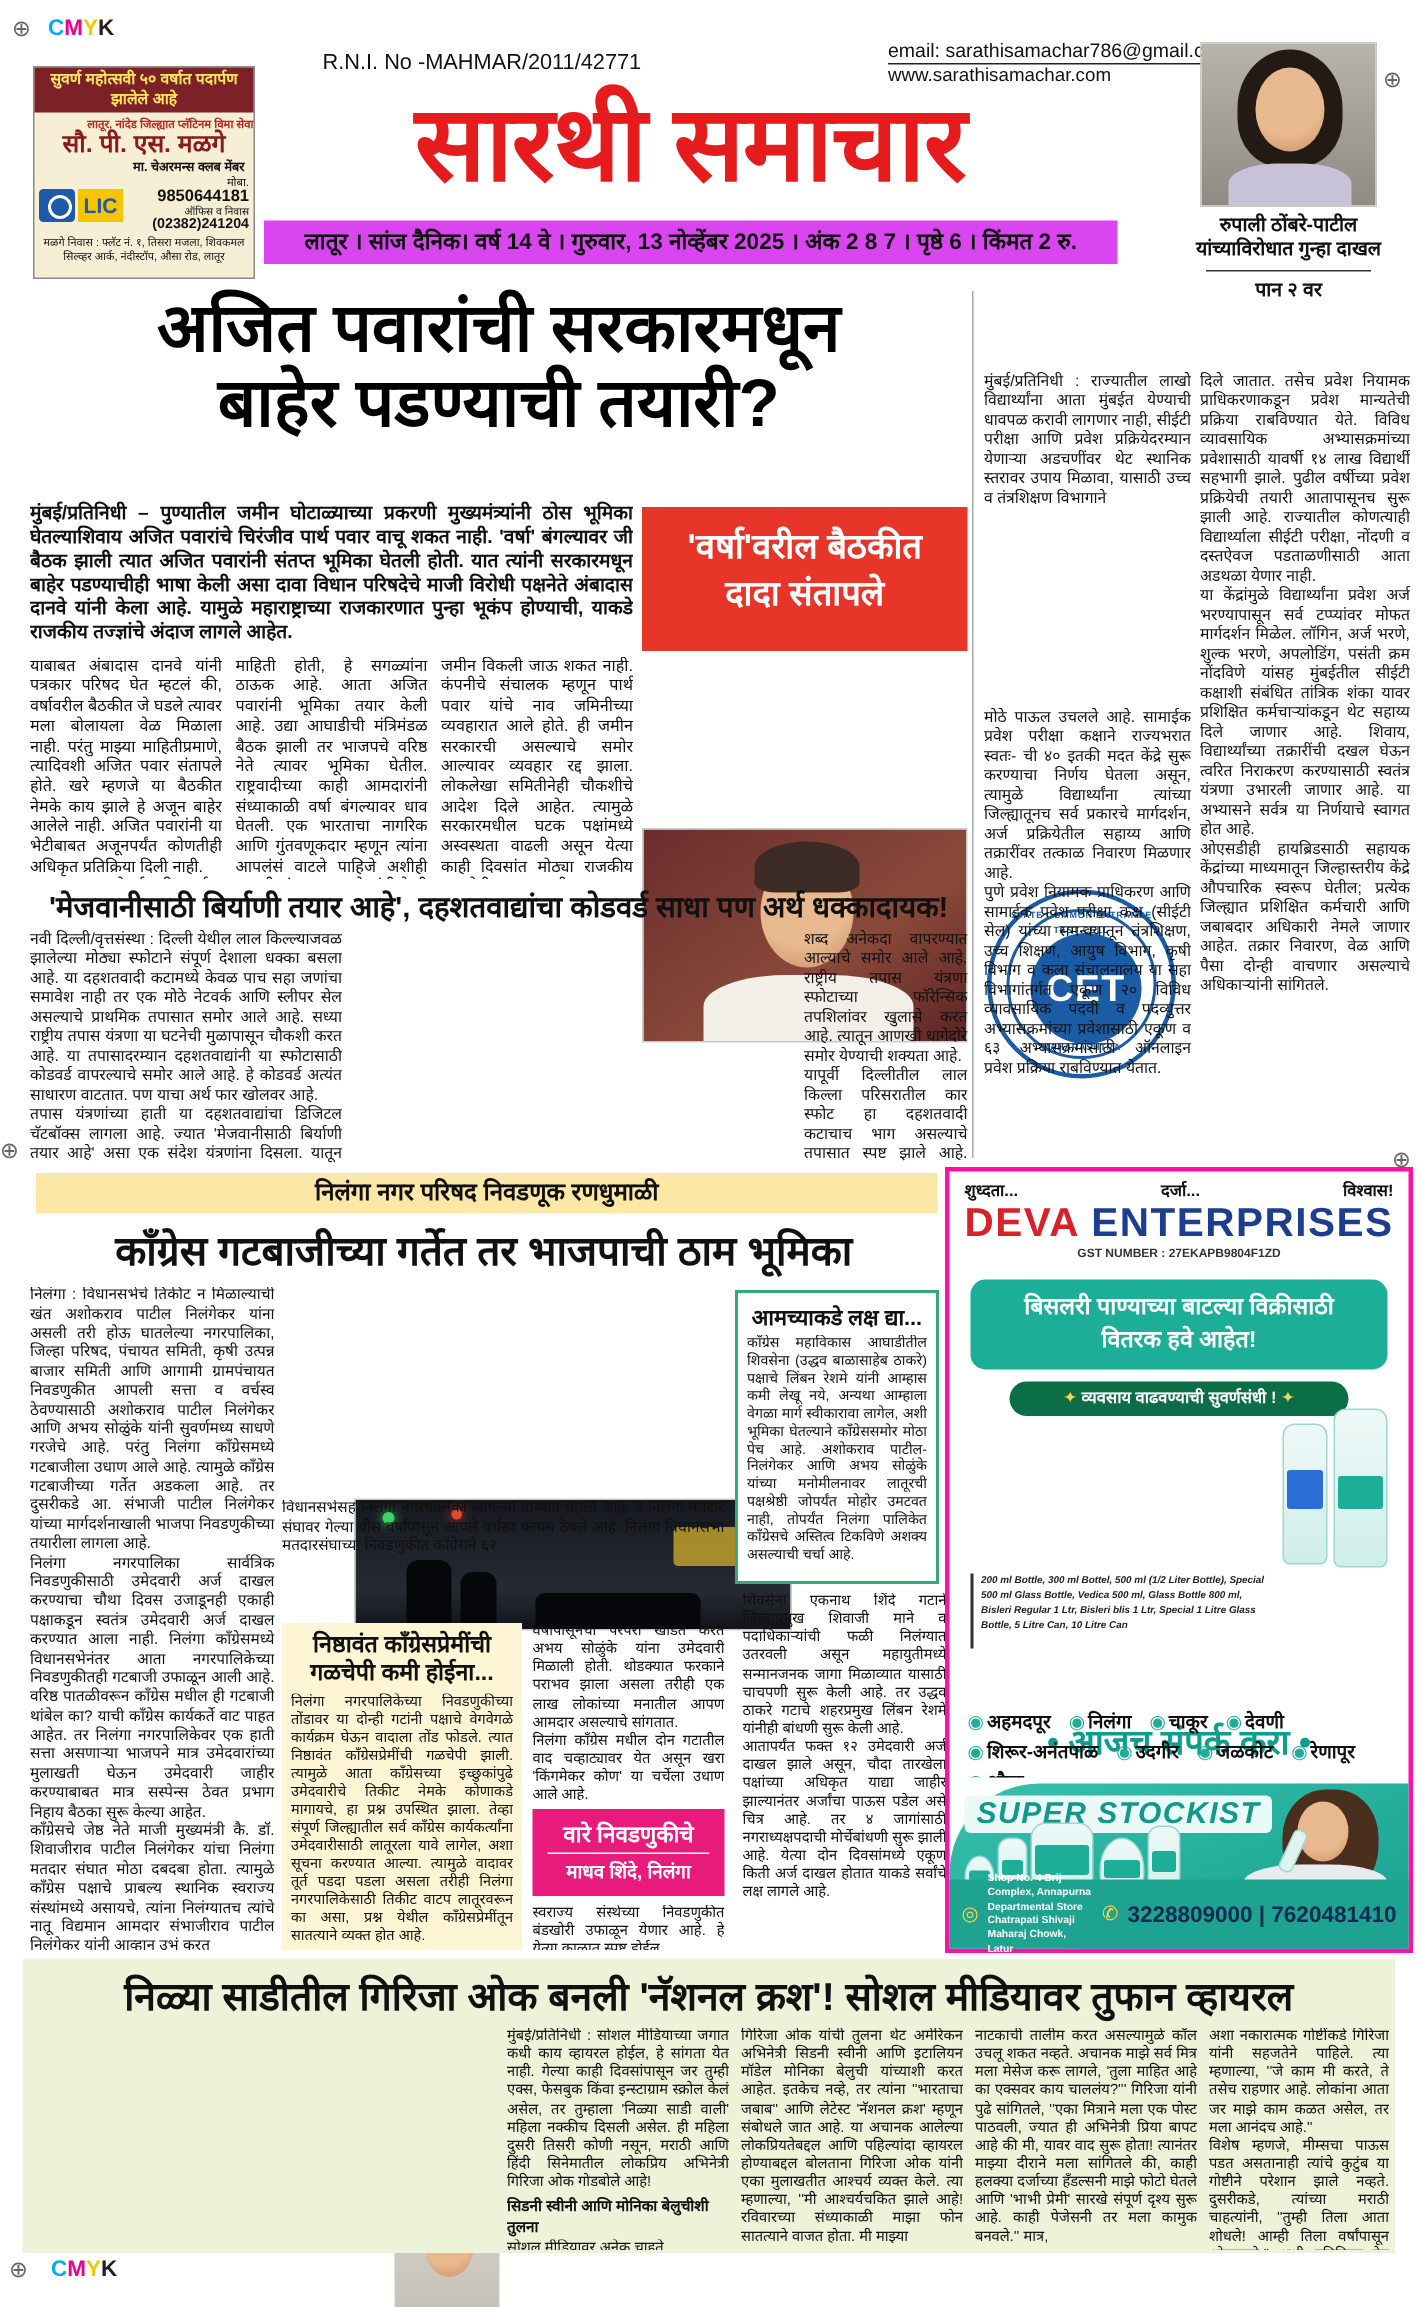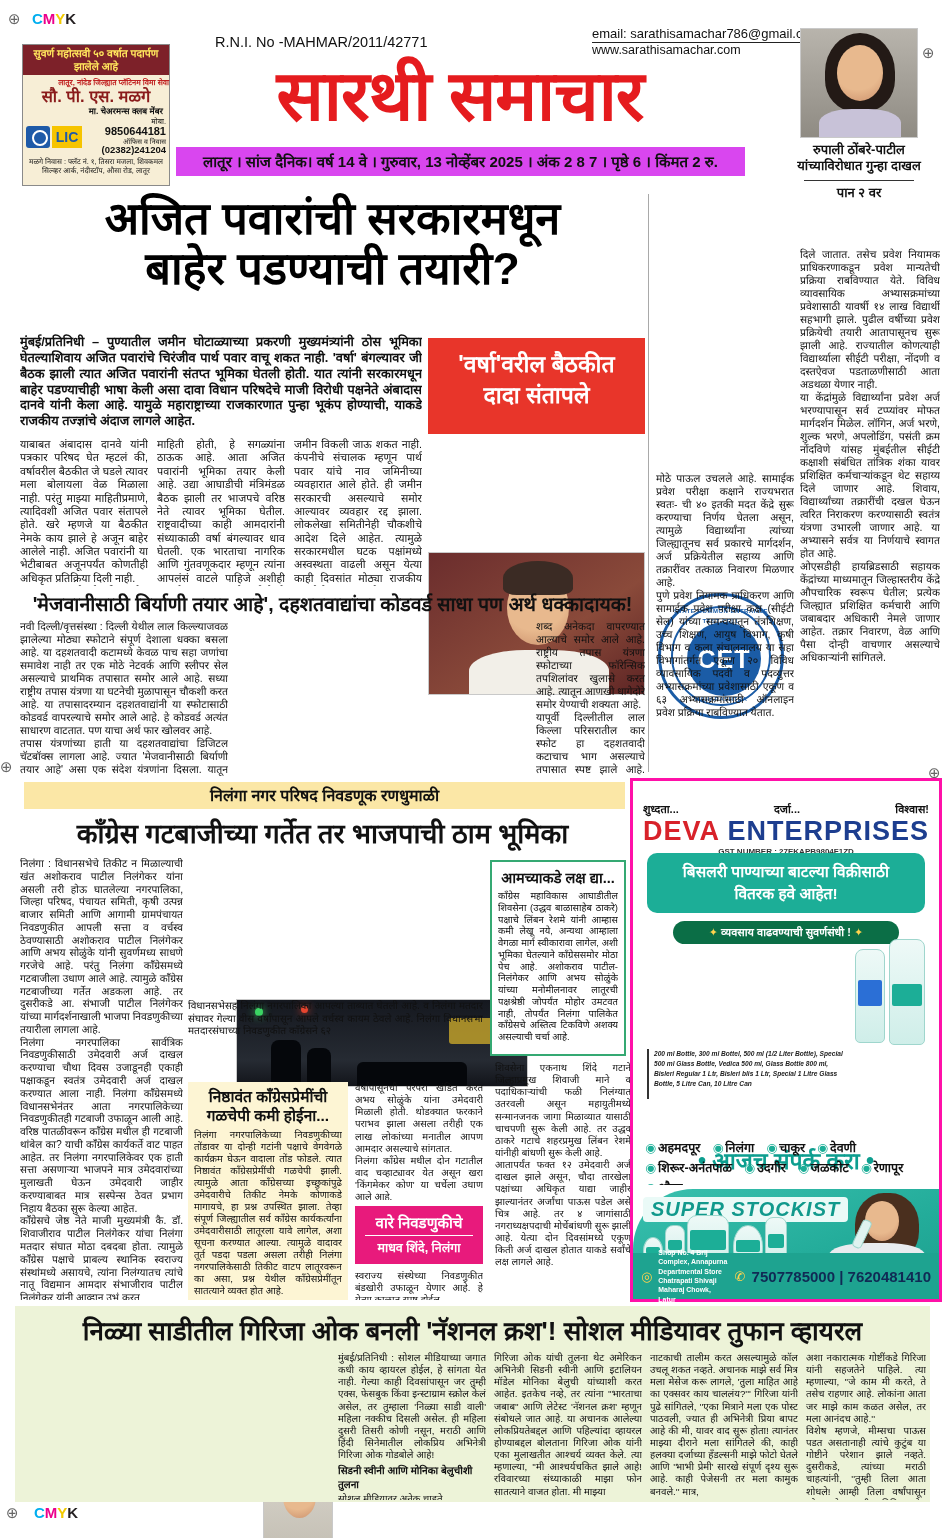--- a/index.html
+++ b/index.html
@@ -49,21 +49,21 @@
   .pink .l1{font-size:15px;font-weight:bold;}
   .pink .l2{font-size:12.5px;font-weight:bold;border-top:1px solid #fff;margin:3px 10px 0;padding-top:3px;}
   
   .cetlogo{border-radius:50%;border:3px solid #1b5ca6;background:#fff;position:relative;}
   .cetlogo .ring{position:absolute;left:10px;top:10px;right:10px;bottom:10px;border:2px solid #1b5ca6;border-radius:50%;}
   .cetlogo .core{position:absolute;left:26px;top:26px;width:74px;height:74px;background:#1b5ca6;border-radius:50%;
                  color:#fff;font-weight:bold;font-size:25px;text-align:center;line-height:74px;letter-spacing:1px;}
   .cetlogo .arc{position:absolute;width:100%;text-align:center;font-size:6px;font-weight:bold;color:#1b5ca6;letter-spacing:.5px;}
   
   .deva{border:3px solid #ff10a8;background:#fff;}
-  .deva-tag{display:flex;justify-content:space-between;font-size:11px;font-weight:bold;padding:20px 10px 0;}
+  .deva-tag{display:flex;justify-content:space-between;font-size:11px;font-weight:bold;padding:4px 10px 0;}
   .deva-brand{text-align:center;font-size:27px;font-weight:bold;letter-spacing:1px;}
   .b-red{color:#d8222a}.b-blue{color:#1d3e8f}
   .deva-gst{text-align:center;font-size:8px;font-weight:bold;color:#333;}
   .deva-offer{background:#1cae97;border-radius:10px;color:#fff;font-weight:bold;font-size:15.5px;text-align:center;line-height:1.4;padding-top:8px;}
   .deva-pill{background:#0b6e46;border-radius:12px;color:#fff;font-weight:bold;font-size:11px;text-align:center;line-height:23px;}
   .deva-pill .star{color:#ffd34d;}
   .deva-bullets div{font-size:11.3px;font-weight:bold;color:#222;margin-bottom:7px;line-height:1.3;}
   .deva-bullets .dot{color:#e02424;margin-right:4px;}
   .deva-sizes{font-size:6.6px;font-weight:bold;font-style:italic;color:#222;border-left:2px solid #333;padding-left:5px;line-height:1.5;}
   .deva-contact{color:#0d9e8f;font-size:23px;font-weight:bold;text-align:center;}
@@ -153,20 +153,21 @@
     <div class="hair" style="left:74px;top:8px;width:70px;height:34px;border-radius:50% 50% 20% 20%;background:#3b2b24;"></div>
     <div class="shirt" style="left:40px;bottom:-8px;width:140px;height:52px;background:#f2efe8;"></div>
   </div>
   <div class="abs txt pre" style="left:20px;top:438px;width:128px;height:148px;font-size:10.8px;">याबाबत अंबादास दानवे यांनी पत्रकार परिषद घेत म्हटलं की, वर्षावरील बैठकीत जे घडले त्यावर मला बोलायला वेळ मिळाला नाही. परंतु माझ्या माहितीप्रमाणे, त्यादिवशी अजित पवार संतापले होते. खरे म्हणजे या बैठकीत नेमके काय झाले हे अजून बाहेर आलेले नाही. अजित पवारांनी या भेटीबाबत अजूनपर्यंत कोणतीही अधिकृत प्रतिक्रिया दिली नाही.
 आमच्या न्यूजलेटर्ससाठी साईन-अप करा आणि ताज्या घडामोडी थेट मिळवा.</div>
   <div class="abs txt" style="left:157px;top:438px;width:128px;height:148px;font-size:10.8px;">माहिती होती, हे सगळ्यांना ठाऊक आहे. आता अजित पवारांनी भूमिका तयार केली आहे. उद्या आघाडीची मंत्रिमंडळ बैठक झाली तर भाजपचे वरिष्ठ नेते त्यावर भूमिका घेतील. राष्ट्रवादीच्या काही आमदारांनी संध्याकाळी वर्षा बंगल्यावर धाव घेतली. एक भारताचा नागरिक आणि गुंतवणूकदार म्हणून त्यांना आपलंसं वाटले पाहिजे अशीही मागणी अंबादास दानवे यांनी केली आहे.</div>
   <div class="abs txt" style="left:294px;top:438px;width:128px;height:148px;font-size:10.8px;">जमीन विकली जाऊ शकत नाही. कंपनीचे संचालक म्हणून पार्थ पवार यांचे नाव जमिनीच्या व्यवहारात आले होते. ही जमीन सरकारची असल्याचे समोर आल्यावर व्यवहार रद्द झाला. लोकलेखा समितीनेही चौकशीचे आदेश दिले आहेत. त्यामुळे सरकारमधील घटक पक्षांमध्ये अस्वस्थता वाढली असून येत्या काही दिवसांत मोठ्या राजकीय घडामोडी घडण्याची शक्यता वर्तविली जात आहे.</div>
 
   <div class="abs vline" style="left:648px;top:194px;height:578px;"></div>
 
+  <div class="abs txt" style="left:656px;top:248px;width:138px;height:88px;font-size:10.5px;">मुंबई/प्रतिनिधी : राज्यातील लाखो विद्यार्थ्यांना आता मुंबईत येण्याची धावपळ करावी लागणार नाही, सीईटी परीक्षा आणि प्रवेश प्रक्रियेदरम्यान येणाऱ्या अडचणींवर थेट स्थानिक स्तरावर उपाय मिळावा, यासाठी उच्च व तंत्रशिक्षण विभागाने</div>
   <div class="abs cetlogo" style="left:658px;top:340px;width:126px;height:126px;">
     <div class="ring"></div>
     <div class="arc" style="top:12px;">STATE COMMON ENTRANCE</div>
     <div class="arc" style="top:22px;">TEST CELL</div>
     <div class="core">CET</div>
     <div class="arc" style="bottom:14px;">MAHARASHTRA</div>
   </div>
   <div class="abs txt pre" style="left:656px;top:472px;width:138px;height:298px;font-size:10.5px;">मोठे पाऊल उचलले आहे. सामाईक प्रवेश परीक्षा कक्षाने राज्यभरात स्वतः- ची ४० इतकी मदत केंद्रे सुरू करण्याचा निर्णय घेतला असून, त्यामुळे विद्यार्थ्यांना त्यांच्या जिल्ह्यातूनच सर्व प्रकारचे मार्गदर्शन, अर्ज प्रक्रियेतील सहाय्य आणि तक्रारींवर तत्काळ निवारण मिळणार आहे.
 पुणे प्रवेश नियामक प्राधिकरण आणि सामाईक प्रवेश परीक्षा कक्ष (सीईटी सेल) यांच्या समन्वयातून तंत्रशिक्षण, उच्च शिक्षण, आयुष विभाग, कृषी विभाग व कला संचालनालय या सहा विभागांतर्गत एकूण २० विविध व्यावसायिक पदवी व पदव्युत्तर अभ्यासक्रमांच्या प्रवेशासाठी एकूण व ६३ अभ्यासक्रमांसाठी ऑनलाइन प्रवेश प्रक्रिया राबविण्यात येतात.</div>
   <div class="abs txt pre" style="left:800px;top:248px;width:140px;height:522px;font-size:10.5px;">दिले जातात. तसेच प्रवेश नियामक प्राधिकरणाकडून प्रवेश मान्यतेची प्रक्रिया राबविण्यात येते. विविध व्यावसायिक अभ्यासक्रमांच्या प्रवेशासाठी यावर्षी १४ लाख विद्यार्थी सहभागी झाले. पुढील वर्षीच्या प्रवेश प्रक्रियेची तयारी आतापासूनच सुरू झाली आहे. राज्यातील कोणत्याही विद्यार्थ्याला सीईटी परीक्षा, नोंदणी व दस्तऐवज पडताळणीसाठी आता अडथळा येणार नाही.
@@ -286,21 +287,21 @@
       <div class="abs" style="right:14px;top:2px;width:110px;height:78px;">
         <div class="hair" style="right:6px;top:2px;width:64px;height:70px;background:#4a2f1e;border-radius:45%;"></div>
         <div class="face" style="right:26px;top:10px;width:34px;height:40px;"></div>
         <div class="shirt" style="right:0px;bottom:-4px;width:96px;height:30px;background:#e9ecef;"></div>
         <div class="abs" style="right:58px;top:28px;width:10px;height:30px;background:#dff3f0;border:1px solid #9fd6cd;border-radius:4px;transform:rotate(25deg);"></div>
       </div>
       <div class="deva-addrbar">
         <span class="picon">◎</span>
         <span class="deva-addr">Shop No. 4 Brij Complex, Annapurna Departmental Store Chatrapati Shivaji Maharaj Chowk, Latur</span>
         <span class="picon">✆</span>
-        <span class="deva-phones">7507785000 | 7620481410</span>
+        <span class="deva-phones">3228809000 | 7620481410</span>
       </div>
     </div>
   </div>
 
   <div class="abs gir-bg" style="left:15px;top:1306px;width:915px;height:196px;"></div>
   <div class="abs h-gir" style="left:20px;top:1312px;width:905px;">निळ्या साडीतील गिरिजा ओक बनली 'नॅशनल क्रश'! सोशल मीडियावर तुफान व्हायरल</div>
 
   <div class="abs" style="left:338px;top:1352px;width:148px;height:148px;overflow:hidden;">
     <div class="txt gcol">मुंबई/प्रतिनिधी : सोशल मीडियाच्या जगात कधी काय व्हायरल होईल, हे सांगता येत नाही. गेल्या काही दिवसांपासून जर तुम्ही एक्स, फेसबुक किंवा इन्स्टाग्राम स्क्रोल केलं असेल, तर तुम्हाला 'निळ्या साडी वाली' महिला नक्कीच दिसली असेल. ही महिला दुसरी तिसरी कोणी नसून, मराठी आणि हिंदी सिनेमातील लोकप्रिय अभिनेत्री गिरिजा ओक गोडबोले आहे!</div>
     <div class="gsub">सिडनी स्वीनी आणि मोनिका बेलुचीशी तुलना</div>

